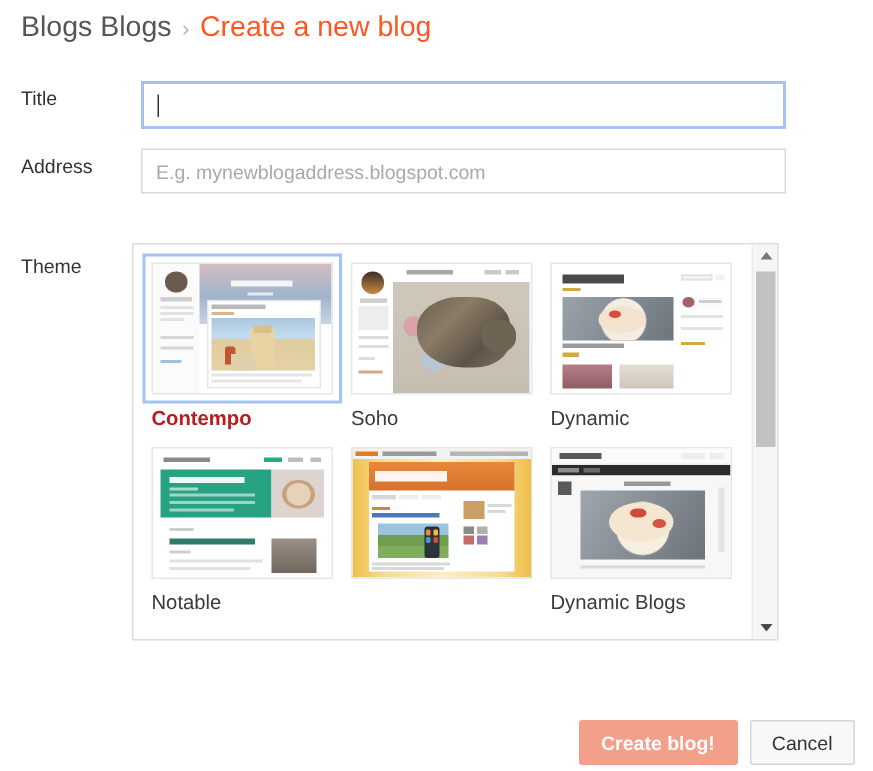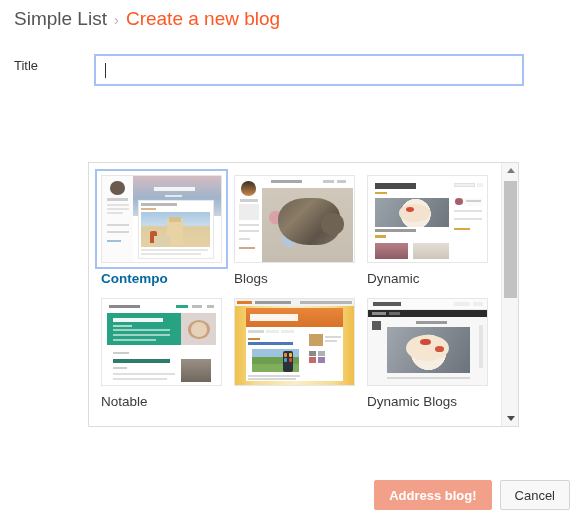--- a/index.html
+++ b/index.html
@@ -85,21 +85,21 @@
     width: 100%; height: 100%;
     background: #ffffff;
     border: 1px solid #e6e6e6;
     overflow: hidden; position: relative;
   }
   .theme-name {
     font-size: 13.5px; color: #3a3a3a;
     padding-left: 6px; margin-top: 2px;
     white-space: nowrap;
   }
-  .theme-name.selected { font-weight: bold; color: #0369a1; }
+  .theme-name.selected { font-weight: bold; color: #b91c1c; }
 
   
   .vscroll {
     position: absolute; right: 0; top: 0;
     width: 17px; height: 263px;
     background: #f6f6f6;
     border-left: 1px solid #ebebeb;
   }
   .vscroll .arrow {
     position: absolute; left: 0; width: 17px; height: 15px;
@@ -155,35 +155,42 @@
   .tb { position: absolute; }
   .side { background: #fbfbfb; }
   .avatar { border-radius: 50%; background: #6b5a4e; }
 </style>
 </head>
 <body>
 
 <div class="page">
 
   <div class="breadcrumb">
-    <span>Simple List</span>
+    <span>Blogs Blogs</span>
     <span class="crumb-sep">›</span>
     <span class="crumb-current">Create a new blog</span>
   </div>
 
   <div class="row" style="left:14px; top:54px;">
     <div class="row-label">Title</div>
     <div class="field focused">
       <span class="caret"></span>
       <span></span>
     </div>
   </div>
 
-
-
+  <div class="row" style="left:14px; top:99px;">
+    <div class="row-label">Address</div>
+    <div class="field">
+      <span class="placeholder">E.g. mynewblogaddress.blogspot.com</span>
+    </div>
+  </div>
+
+
+  <div class="row-label" style="position:absolute; left:14px; top:166px;">Theme</div>
 
   <div class="theme-panel">
     <div class="theme-scroll-area">
       <div class="theme-grid">
 
         <div class="theme-cell">
           <div class="thumb-wrap selected">
             <div class="thumb">
               <div class="tb side" style="left:0;top:0;width:26%;height:100%;"></div>
               <div class="tb avatar" style="left:7%;top:6%;width:12%;height:16%;"></div>
@@ -230,21 +237,21 @@
                     radial-gradient(circle at 30% 70%, #b7c6d6 0 9%, transparent 10%),
                     radial-gradient(circle at 15% 40%, #d8a2a8 0 7%, transparent 8%),
                     radial-gradient(circle at 70% 25%, #cfc7b4 0 10%, transparent 11%),
                     linear-gradient(#cfc8bb,#c4bdb0);"></div>
               <div class="tb" style="left:36%;top:26%;width:52%;height:54%;background:
                     linear-gradient(135deg,#6b6052 0%,#8a7c66 35%,#5d5347 70%,#7d7160 100%);
                     border-radius:45% 40% 38% 50%;"></div>
               <div class="tb" style="left:72%;top:43%;width:20%;height:26%;background:#6f6353;border-radius:45%;"></div>
             </div>
           </div>
-          <div class="theme-name">Blogs</div>
+          <div class="theme-name">Soho</div>
         </div>
 
         <div class="theme-cell">
           <div class="thumb-wrap">
             <div class="thumb">
               <div class="tb" style="left:6%;top:8%;width:34%;height:7%;background:#4a4a4a;"></div>
               <div class="tb" style="left:6%;top:19%;width:10%;height:2px;background:#d4a843;"></div>
               <div class="tb" style="left:72%;top:8%;width:18%;height:5%;background:#f1f1f1;border:1px solid #e0e0e0;"></div>
               <div class="tb" style="left:92%;top:8%;width:5%;height:5%;background:#f1f1f1;"></div>
               <div class="tb" style="left:6%;top:25%;width:62%;height:34%;background:
@@ -365,17 +372,17 @@
       </div>
       <div class="vthumb"></div>
       <div class="arrow down">
         <span class="tri-down"></span>
       </div>
     </div>
   </div>
 
 
   <div class="actions">
-    <div class="btn btn-primary">Address blog!</div>
+    <div class="btn btn-primary">Create blog!</div>
     <div class="btn btn-secondary">Cancel</div>
   </div>
 
 </div>
 
 </body></html>

